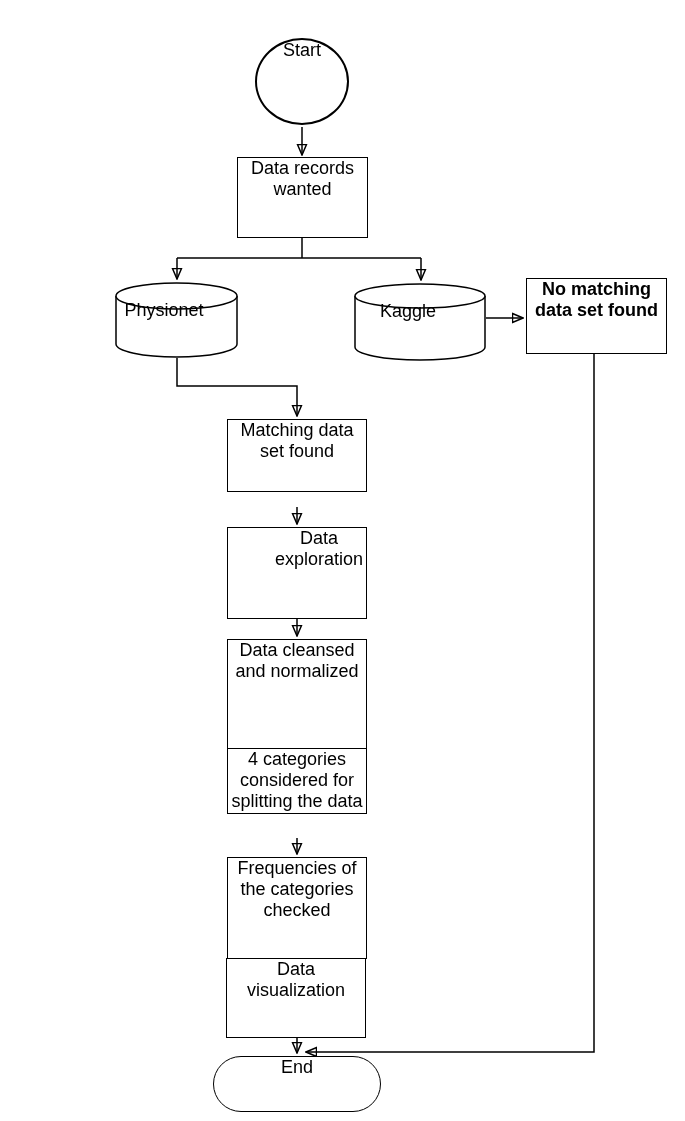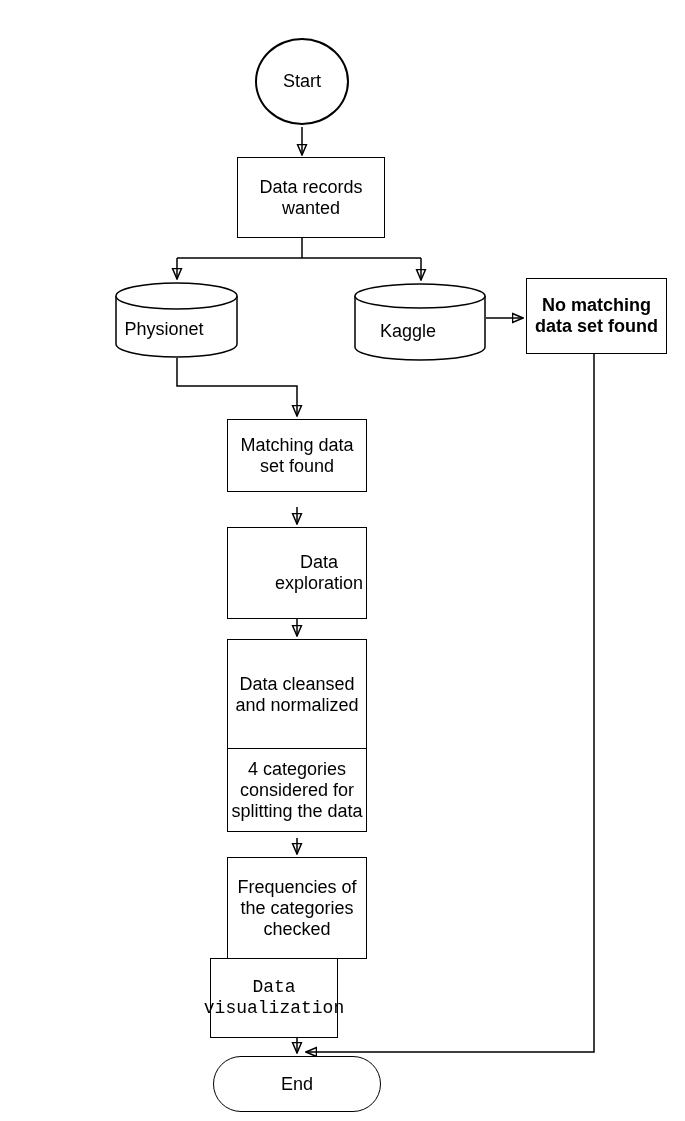--- a/index.html
+++ b/index.html
@@ -26,21 +26,21 @@
   }
   .edges-layer path {
     fill: none;
     stroke: var(--stroke, #000000);
     stroke-width: 1.5;
   }
   .node {
     position: absolute;
     box-sizing: border-box;
     display: flex;
-    align-items: center;
+    align-items: flex-start;
     justify-content: center;
     text-align: center;
     background: var(--fill, #ffffff);
     z-index: 2;
     font-size: 18px;
     line-height: 21px;
   }
   .node .label {
     white-space: pre-line;
     padding: 0 2px;
@@ -99,21 +99,21 @@
     <path d="M297,838 L297,854" marker-end="url(#arrow)"></path>
     <path d="M297,938 L297,955" marker-end="url(#arrow)"></path>
     <path d="M297,1038 L297,1053" marker-end="url(#arrow)"></path>
     <path d="M594,354 L594,1052 L306,1052" marker-end="url(#arrow)"></path>
   </svg>
 
   <div class="node ellipse" style="left:255px; top:38px; width:94px; height:87px;">
     <div class="label">Start</div>
   </div>
 
-  <div class="node rect" style="left:237px; top:157px; width:148px; height:81px;">
+  <div class="node rect" style="left:237px; top:157px; width:131px; height:81px;">
     <div class="label">Data records
 wanted</div>
   </div>
 
   <div class="node cylinder" style="left:115px; top:282px; width:98px; height:76px;">
     <svg width="123" height="76" viewBox="0 0 123 76">
       <path class="cyl-shape" d="M1,14 L1,62 A60.5,13 0 0 0 122,62 L122,14"></path>
       <ellipse class="cyl-shape" cx="61.5" cy="14" rx="60.5" ry="13"></ellipse>
     </svg>
     <div class="label">Physionet</div>
@@ -139,33 +139,33 @@
 
   <div class="node rect" style="left:227px; top:527px; width:140px; height:92px;padding-left:44px;">
     <div class="label">Data exploration</div>
   </div>
 
   <div class="node rect" style="left:227px; top:639px; width:140px; height:112px;">
     <div class="label">Data cleansed
 and normalized</div>
   </div>
 
-  <div class="node rect" style="left:227px; top:748px; width:140px; height:84px;">
+  <div class="node rect" style="left:227px; top:748px; width:140px; height:66px;">
     <div class="label">4 categories
 considered for
 splitting the data</div>
   </div>
 
   <div class="node rect" style="left:227px; top:857px; width:140px; height:102px;">
     <div class="label">Frequencies of
 the categories
 checked</div>
   </div>
 
-  <div class="node rect" style="left:210px; top:958px; width:128px; height:80px;font-family:Liberation Mono, monospace;">
+  <div class="node rect" style="left:226px; top:958px; width:140px; height:80px;">
     <div class="label">Data
 visualization</div>
   </div>
 
   <div class="node terminator" style="left:213px; top:1056px; width:168px; height:56px;">
     <div class="label">End</div>
   </div>
 
 </div>
 

